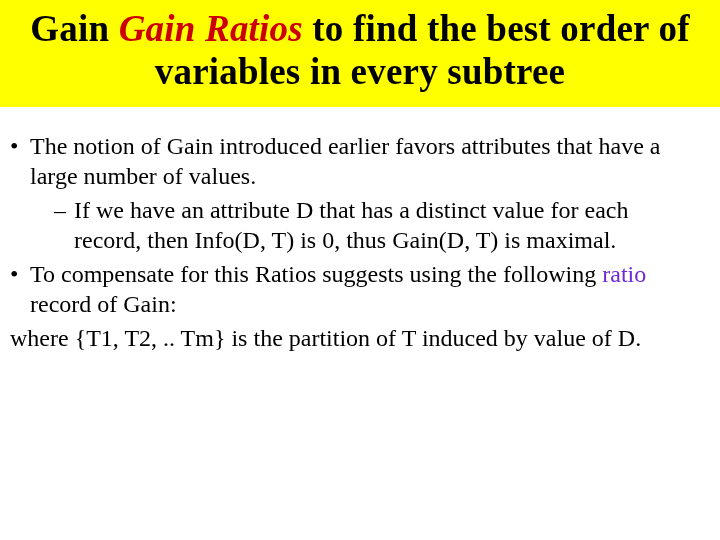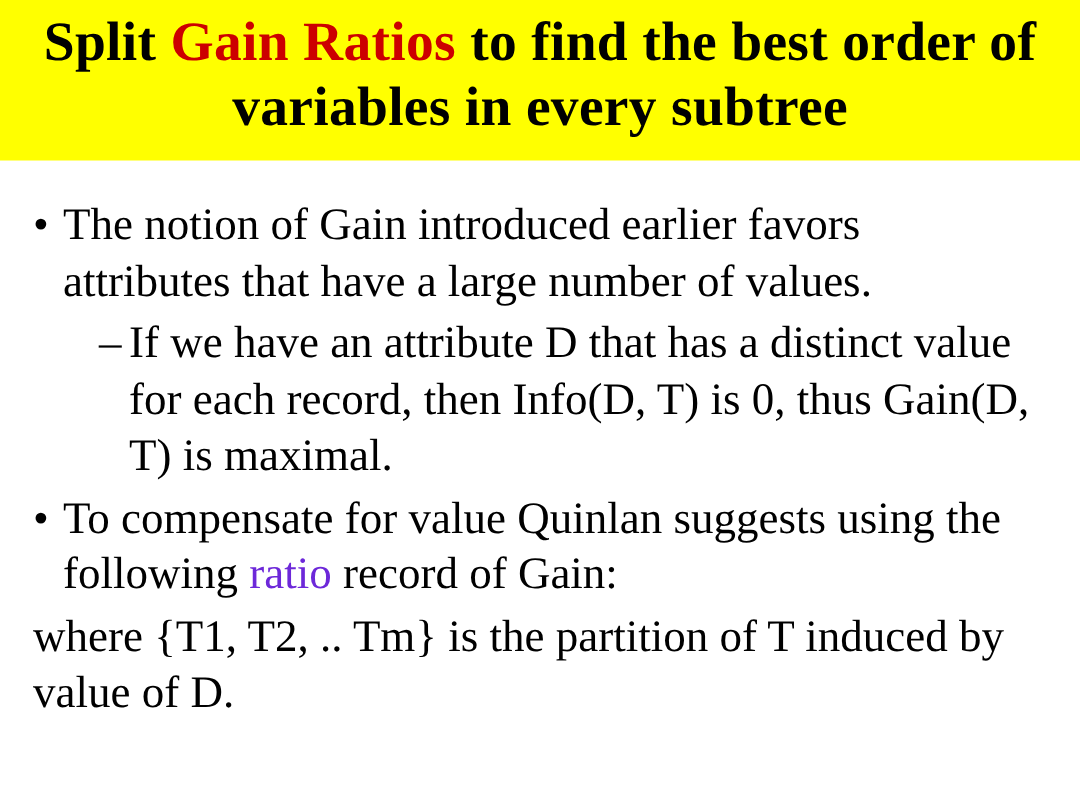--- a/index.html
+++ b/index.html
@@ -25,24 +25,25 @@
   }
   .title-band h1 {
     margin: 0;
     font-size: 37px;
     font-weight: bold;
     line-height: 1.15;
     letter-spacing: 0.2px;
   }
   .title-band h1 .red {
     color: #cc0000;
+    font-style: italic;
   }
   .body {
-    padding: 24px 28px 0 22px;
-    font-size: 30px;
+    padding: 24px 28px 0 10px;
+    font-size: 24px;
     line-height: 1.25;
   }
   .bullet1 {
     margin: 0 0 4px 0;
     padding-left: 20px;
     position: relative;
   }
   .bullet1::before {
     content: "•";
     position: absolute;
@@ -73,36 +74,36 @@
   }
   .red { color: #6d28d9; }
 </style>
 </head>
 <body>
 
 <div class="slide">
 
   <div class="title-band">
     <h1>
-      <span>Split </span><span class="red">Gain Ratios</span><span> to find the best order of variables in every subtree</span>
+      <span>Gain </span><span class="red">Gain Ratios</span><span> to find the best order of variables in every subtree</span>
     </h1>
   </div>
 
   <div class="body">
 
     <p class="bullet1">
       <span>The notion of Gain introduced earlier favors attributes that have a large number of values.</span>
     </p>
 
     <p class="dash">
       <span>If we have an attribute D that has a distinct value for each record, then Info(D, T) is 0, thus Gain(D, T) is maximal.</span>
     </p>
 
     <p class="bullet1">
-      <span>To compensate for value Quinlan suggests using the following </span><span class="red">ratio</span><span> record of Gain:</span>
+      <span>To compensate for this Ratios suggests using the following </span><span class="red">ratio</span><span> record of Gain:</span>
     </p>
 
 
 
 
     <p class="nowrap-line">where {T1, T2, .. Tm} is the partition of T induced by value of D.</p>
 
   </div>
 
 </div>

